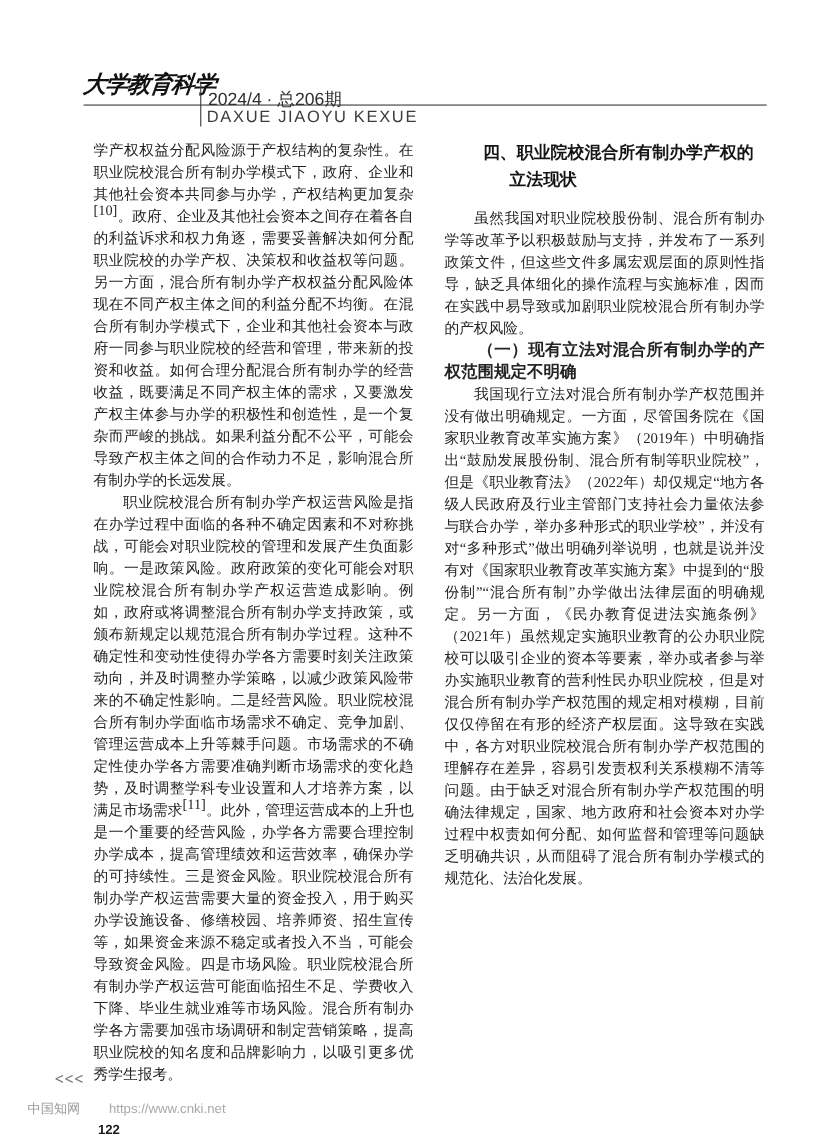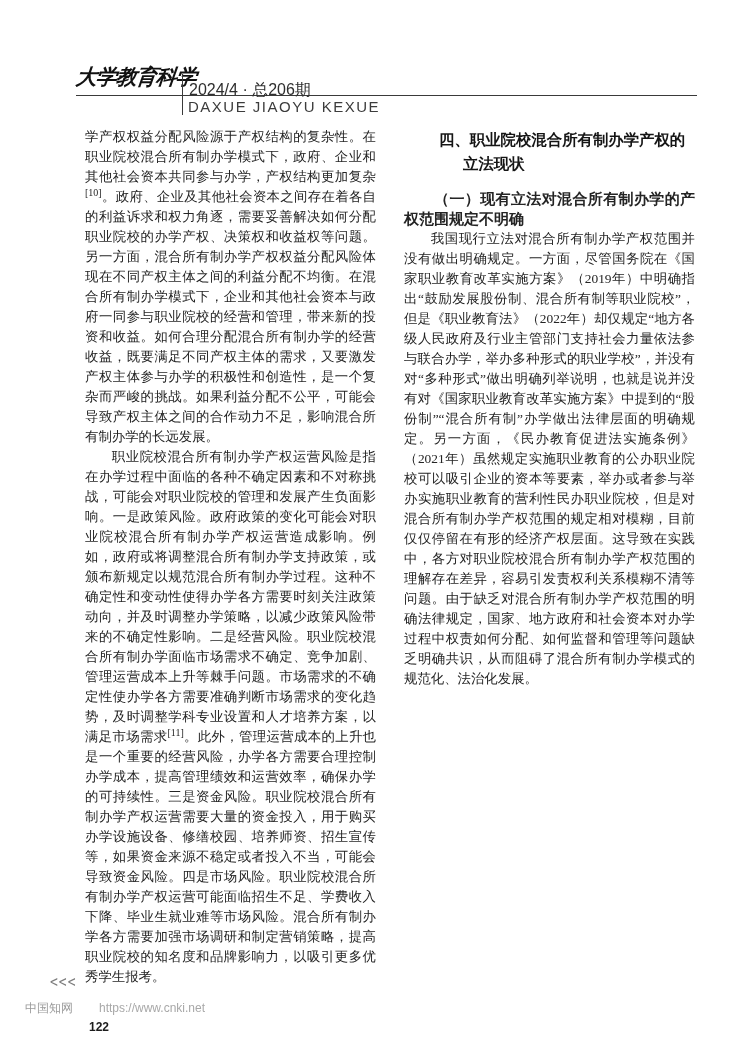--- a/index.html
+++ b/index.html
@@ -49,21 +49,21 @@
     position:absolute; top:127px; width:291px;
     font-size:13.4px; line-height:20px;
     text-align:justify; color:#242424;
   }
   .col-left  { left:85px;  }
   .col-right { left:404px; }
   .col p { margin:0; }
   .indent { text-indent:2em; }
   .no-indent { text-indent:0; }
   sup.cite {
-    font-size:10px; line-height:0; vertical-align:super;
+    font-size:13px; line-height:0; vertical-align:super;
     letter-spacing:0;
   }
   .sub-heading {
     margin:0; font-weight:bold; text-indent:2em;
     font-family:Liberation Sans, sans-serif;
     font-size:15px; line-height:20px; text-align:justify;
   }
   .section-heading {
     margin:1px 0 13px 0;
     font-family:"Liberation Sans","DejaVu Sans",sans-serif;
@@ -103,20 +103,21 @@
   <div class="issue-info">2024/4 · 总206期</div>
   <div class="journal-pinyin">DAXUE JIAOYU KEXUE</div>
 
   <section class="col col-left">
     <p class="no-indent"><span>学产权权益分配风险源于产权结构的复杂性。在职业院校混合所有制办学模式下，政府、企业和其他社会资本共同参与办学，产权结构更加复杂</span><sup class="cite">[10]</sup><span>。政府、企业及其他社会资本之间存在着各自的利益诉求和权力角逐，需要妥善解决如何分配职业院校的办学产权、决策权和收益权等问题。另一方面，混合所有制办学产权权益分配风险体现在不同产权主体之间的利益分配不均衡。在混合所有制办学模式下，企业和其他社会资本与政府一同参与职业院校的经营和管理，带来新的投资和收益。如何合理分配混合所有制办学的经营收益，既要满足不同产权主体的需求，又要激发产权主体参与办学的积极性和创造性，是一个复杂而严峻的挑战。如果利益分配不公平，可能会导致产权主体之间的合作动力不足，影响混合所有制办学的长远发展。</span></p>
     <p class="indent"><span>职业院校混合所有制办学产权运营风险是指在办学过程中面临的各种不确定因素和不对称挑战，可能会对职业院校的管理和发展产生负面影响。一是政策风险。政府政策的变化可能会对职业院校混合所有制办学产权运营造成影响。例如，政府或将调整混合所有制办学支持政策，或颁布新规定以规范混合所有制办学过程。这种不确定性和变动性使得办学各方需要时刻关注政策动向，并及时调整办学策略，以减少政策风险带来的不确定性影响。二是经营风险。职业院校混合所有制办学面临市场需求不确定、竞争加剧、管理运营成本上升等棘手问题。市场需求的不确定性使办学各方需要准确判断市场需求的变化趋势，及时调整学科专业设置和人才培养方案，以满足市场需求</span><sup class="cite">[11]</sup><span>。此外，管理运营成本的上升也是一个重要的经营风险，办学各方需要合理控制办学成本，提高管理绩效和运营效率，确保办学的可持续性。三是资金风险。职业院校混合所有制办学产权运营需要大量的资金投入，用于购买办学设施设备、修缮校园、培养师资、招生宣传等，如果资金来源不稳定或者投入不当，可能会导致资金风险。四是市场风险。职业院校混合所有制办学产权运营可能面临招生不足、学费收入下降、毕业生就业难等市场风险。混合所有制办学各方需要加强市场调研和制定营销策略，提高职业院校的知名度和品牌影响力，以吸引更多优秀学生报考。</span></p>
   </section>
 
   <section class="col col-right">
     <h2 class="section-heading">四、职业院校混合所有制办学产权的立法现状</h2>
+    <p class="indent">虽然我国对职业院校股份制、混合所有制办学等改革予以积极鼓励与支持，并发布了一系列政策文件，但这些文件多属宏观层面的原则性指导，缺乏具体细化的操作流程与实施标准，因而在实践中易导致或加剧职业院校混合所有制办学的产权风险。</p>
     <p class="sub-heading">（一）现有立法对混合所有制办学的产权范围规定不明确</p>
     <p class="indent">我国现行立法对混合所有制办学产权范围并没有做出明确规定。一方面，尽管国务院在《国家职业教育改革实施方案》（2019年）中明确指出“鼓励发展股份制、混合所有制等职业院校”，但是《职业教育法》（2022年）却仅规定“地方各级人民政府及行业主管部门支持社会力量依法参与联合办学，举办多种形式的职业学校”，并没有对“多种形式”做出明确列举说明，也就是说并没有对《国家职业教育改革实施方案》中提到的“股份制”“混合所有制”办学做出法律层面的明确规定。另一方面，《民办教育促进法实施条例》（2021年）虽然规定实施职业教育的公办职业院校可以吸引企业的资本等要素，举办或者参与举办实施职业教育的营利性民办职业院校，但是对混合所有制办学产权范围的规定相对模糊，目前仅仅停留在有形的经济产权层面。这导致在实践中，各方对职业院校混合所有制办学产权范围的理解存在差异，容易引发责权利关系模糊不清等问题。由于缺乏对混合所有制办学产权范围的明确法律规定，国家、地方政府和社会资本对办学过程中权责如何分配、如何监督和管理等问题缺乏明确共识，从而阻碍了混合所有制办学模式的规范化、法治化发展。</p>
   </section>
 
   <span class="back-chevrons">&lt;&lt;&lt;</span>
   <span class="page-number">122</span>
   <div class="watermark"><span class="wm-cn">中国知网</span><span class="wm-url">https://www.cnki.net</span></div>
 
 </div>
 

